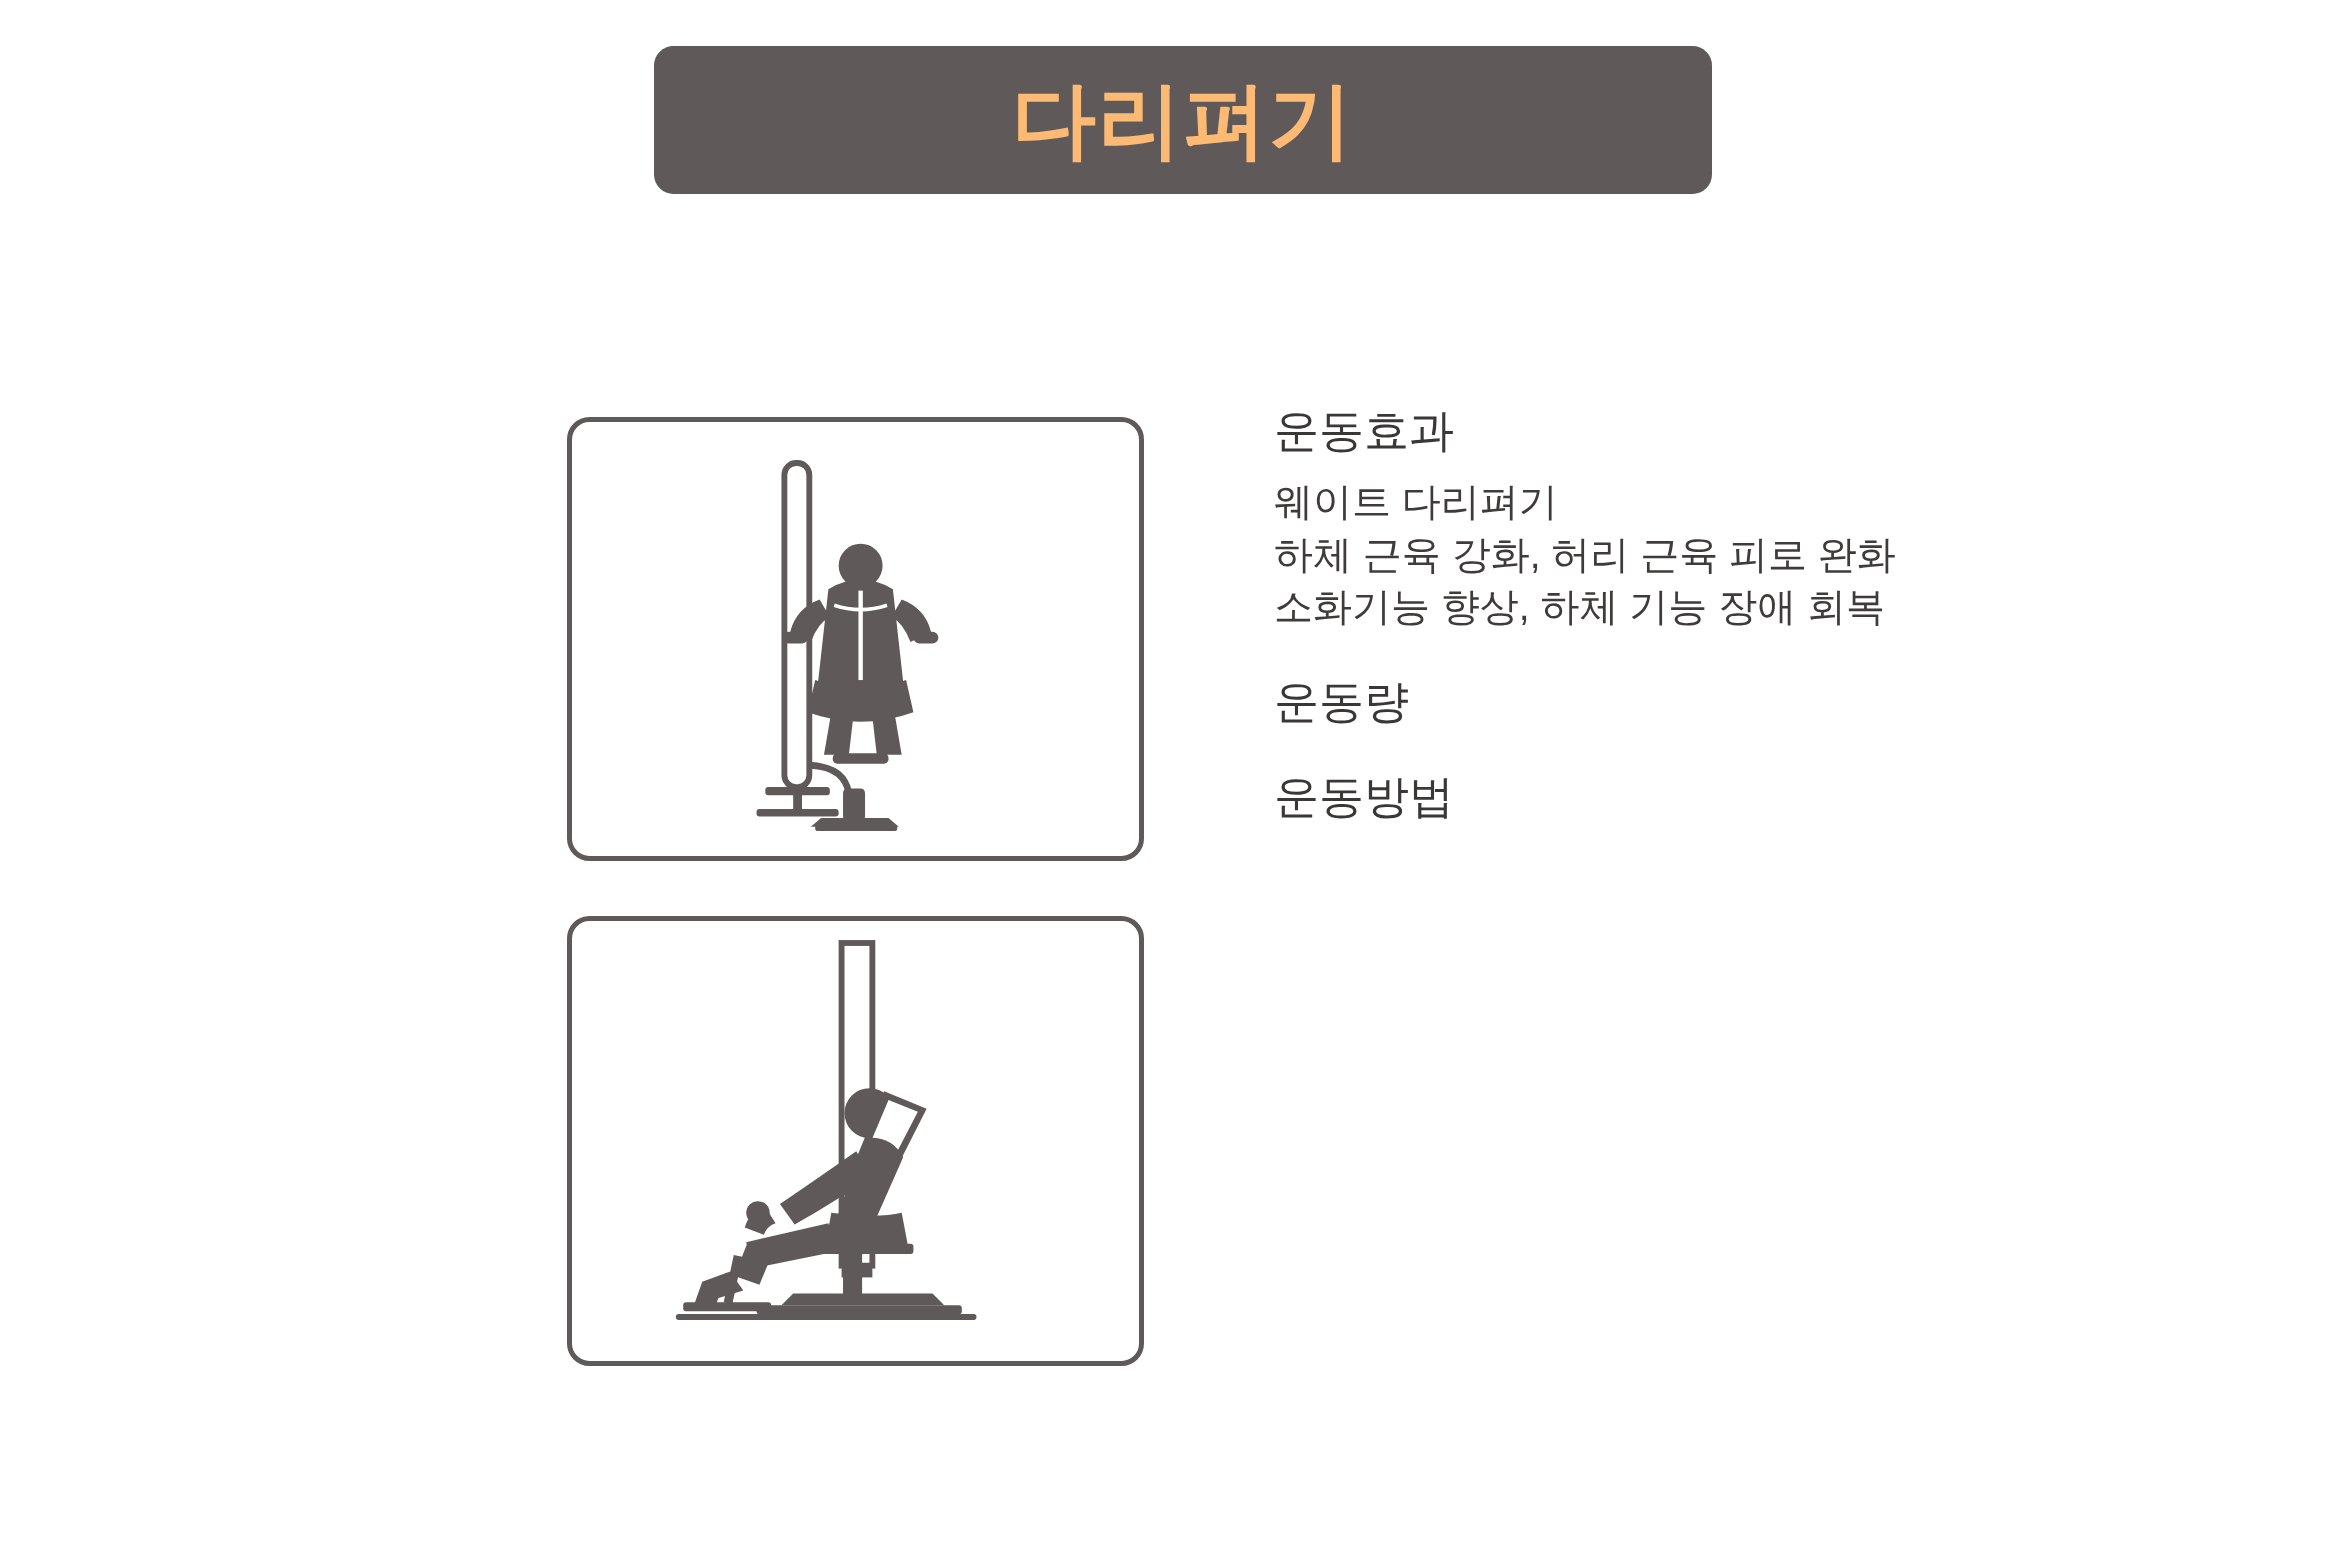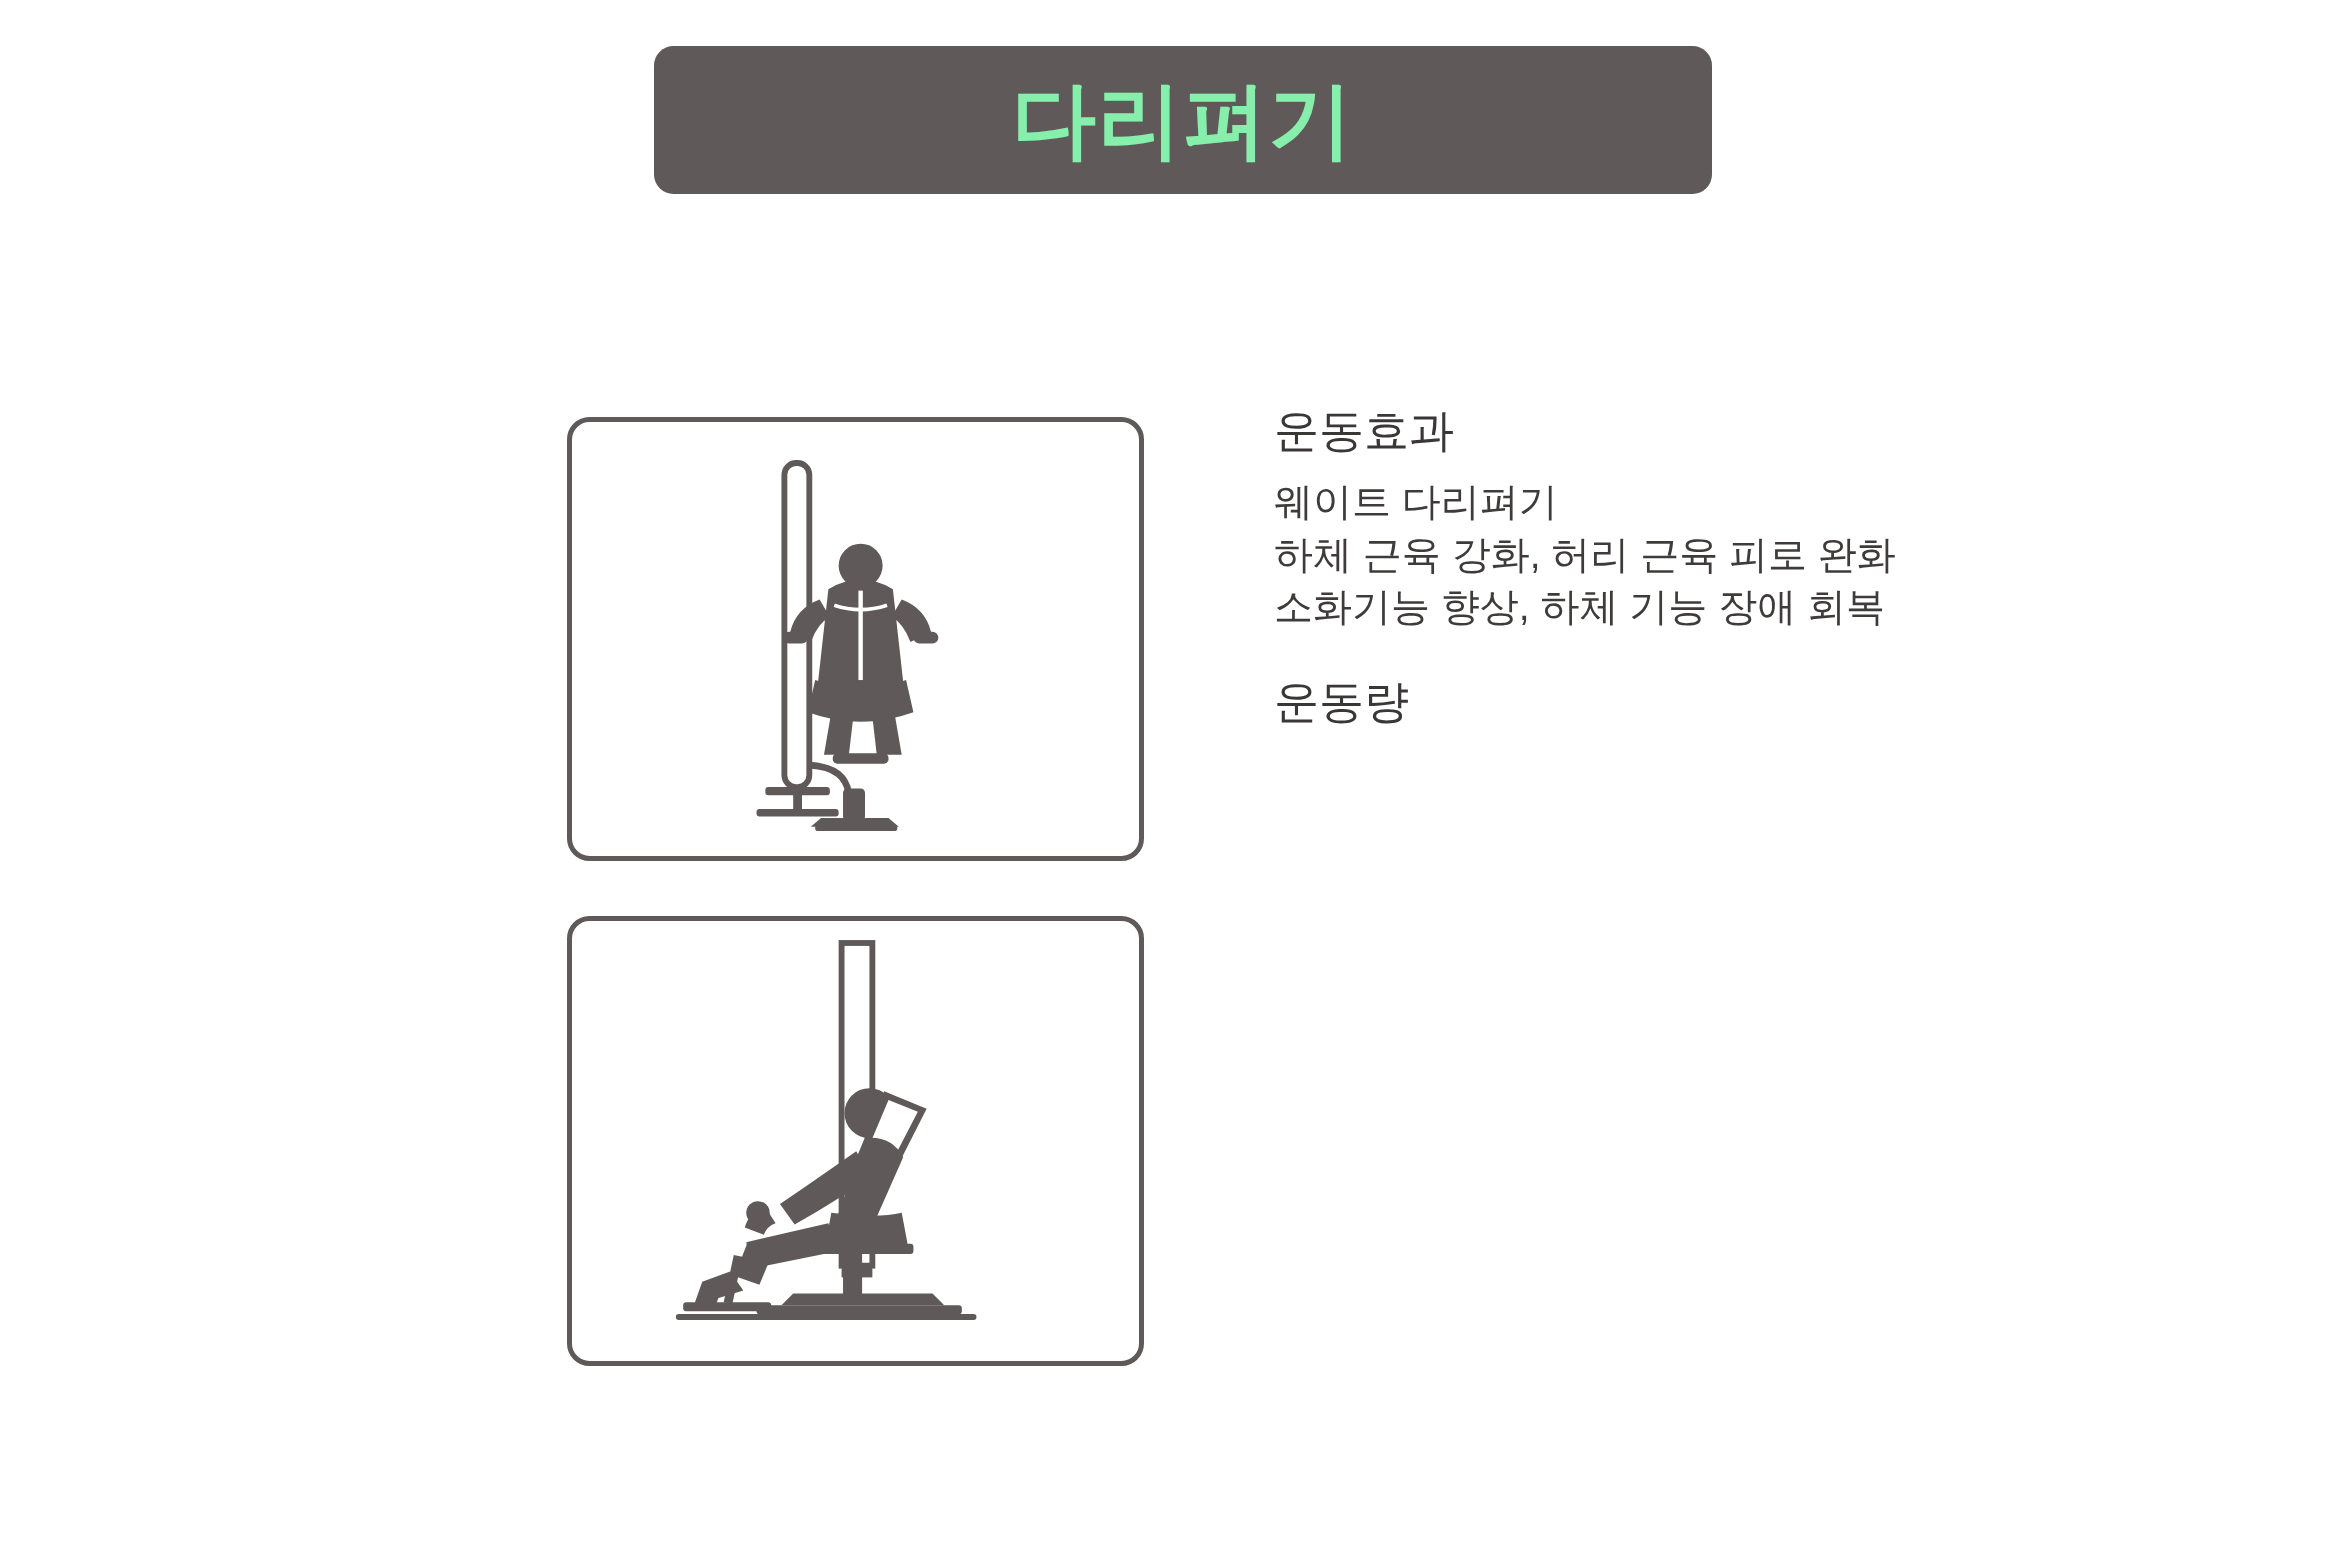--- a/index.html
+++ b/index.html
@@ -25,21 +25,21 @@
     width: 1058px;
     height: 148px;
     background: #5f5a59;
     border-radius: 19.5px;
     display: flex;
     align-items: center;
     justify-content: center;
     box-sizing: border-box;
   }
   .title-text {
-    color: #86efac;
+    color: #fdba74;
     font-size: 84px;
     font-weight: bold;
     letter-spacing: 1.5px;
     line-height: 1;
   }
 
   
   .panel {
     position: absolute;
     background: #ffffff;
@@ -186,16 +186,17 @@
     <p class="section-body">웨이트 다리펴기
 하체 근육 강화, 허리 근육 피로 완화
 소화기능 향상, 하체 기능 장애 회복</p>
   </div>
 
   <div class="section">
     <h2 class="section-head">운동량</h2>
   </div>
 
   <div class="section">
+    <h2 class="section-head">운동방법</h2>
   </div>
 
 </div>
 
 
 </body></html>

